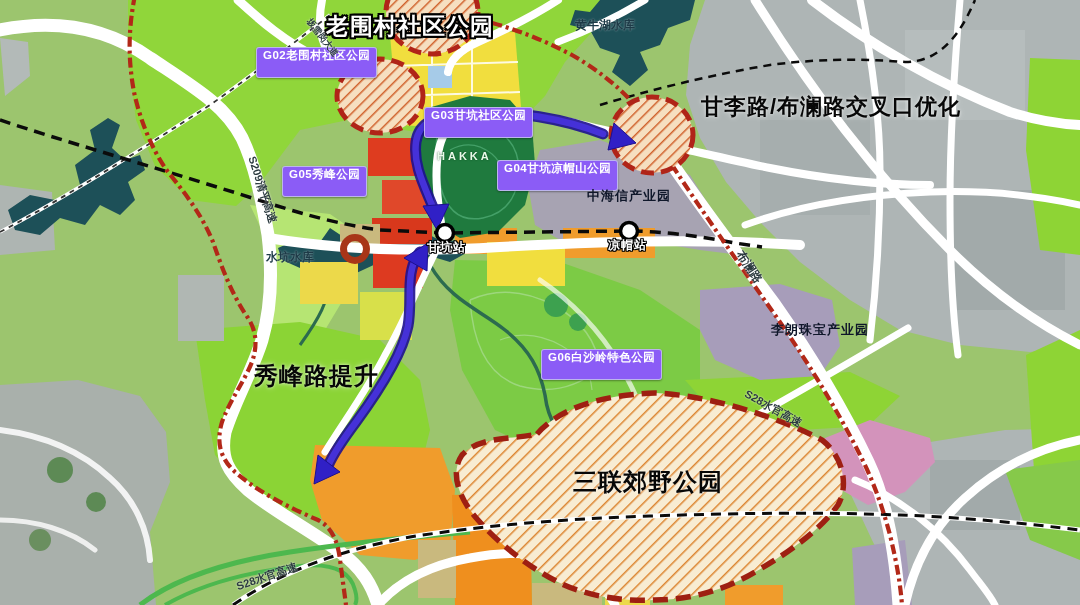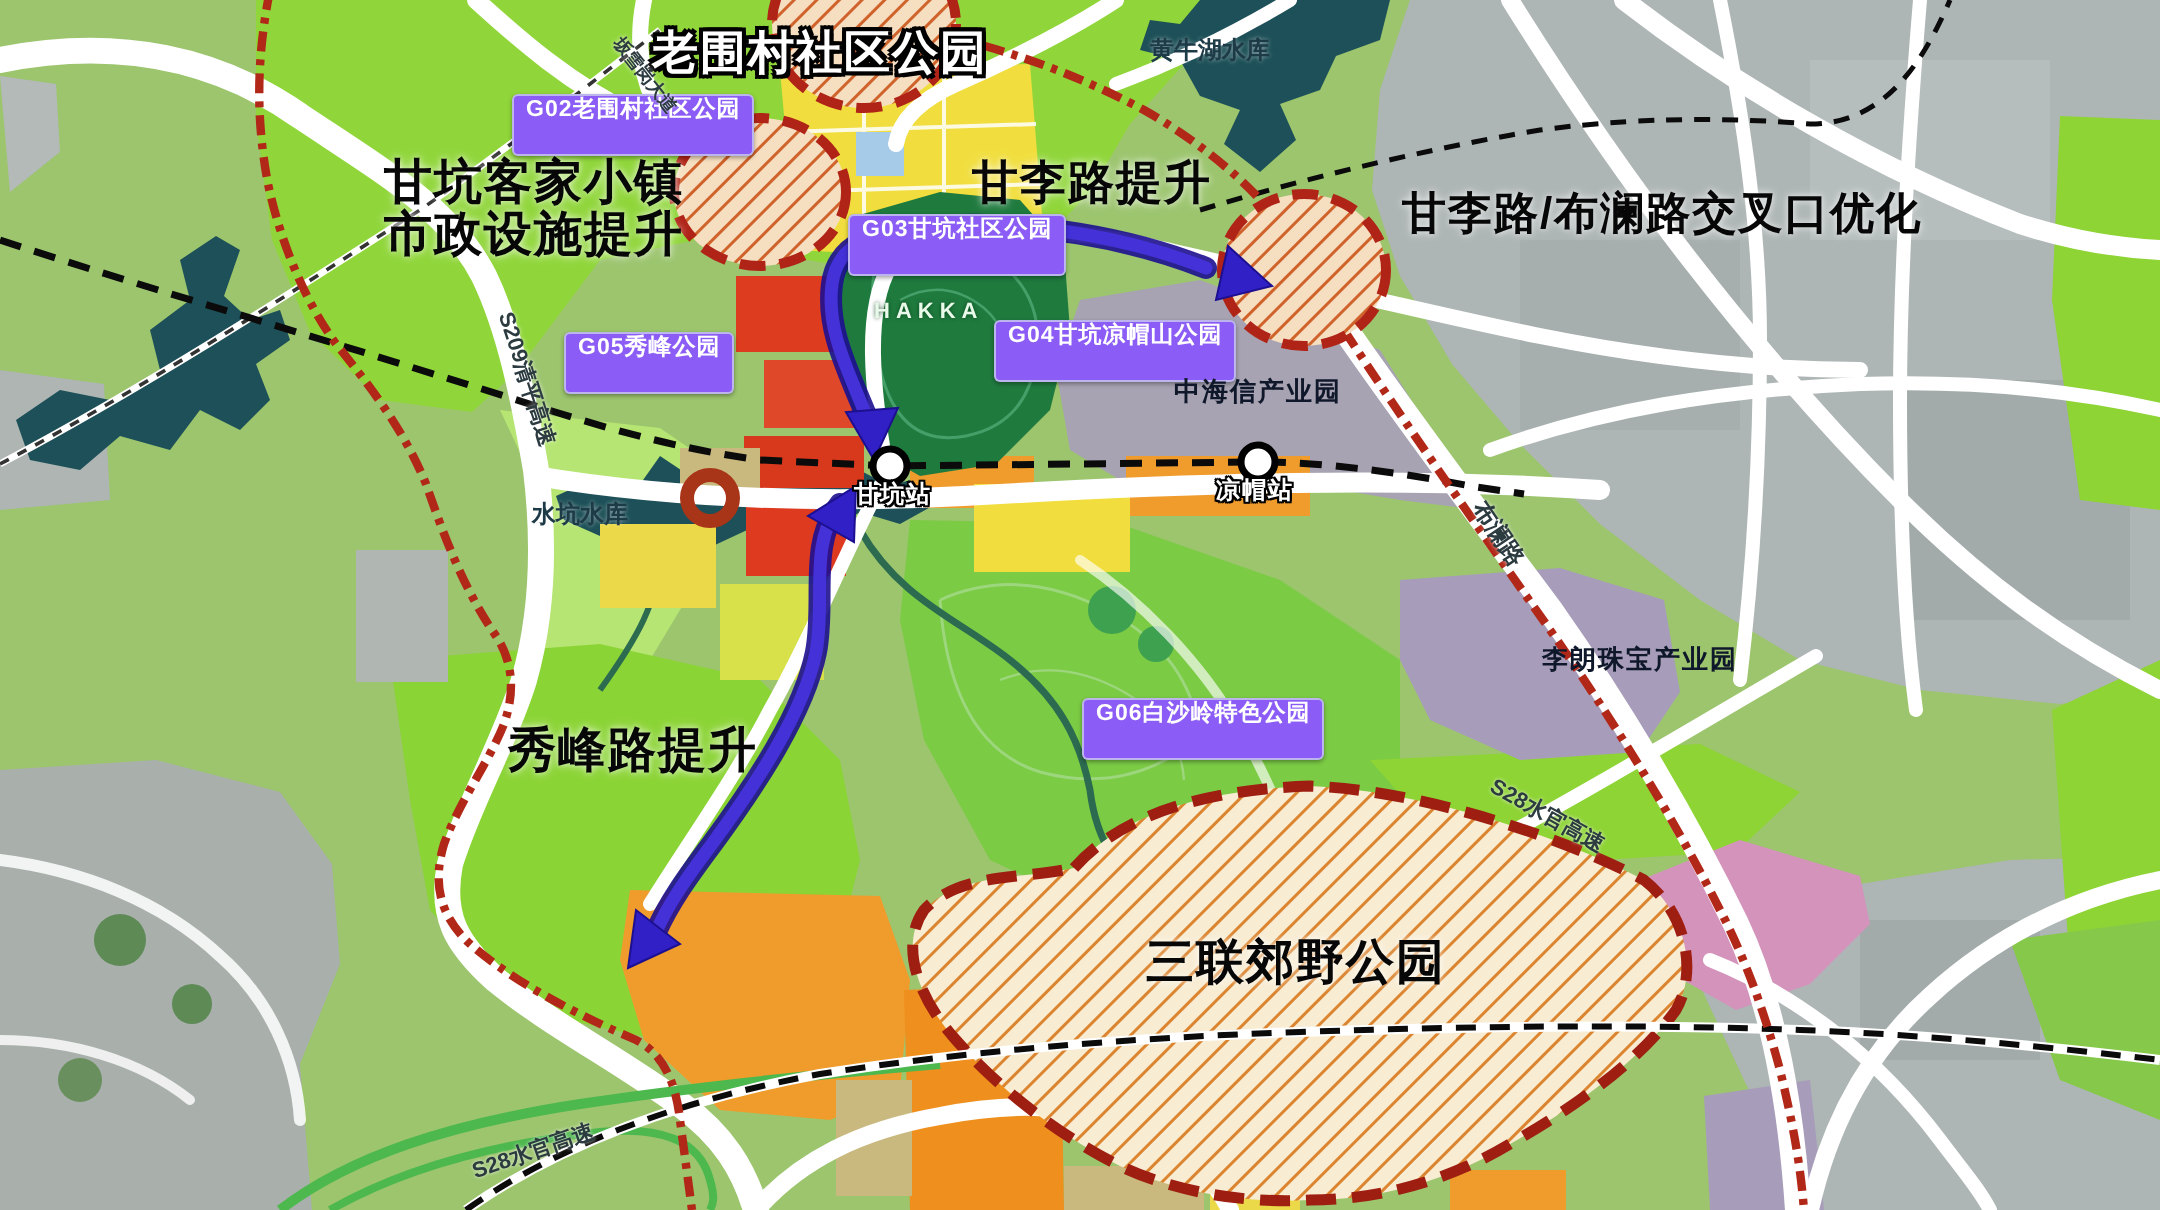--- a/index.html
+++ b/index.html
@@ -168,25 +168,20 @@
     <path d="M420,252 C404,272 413,300 408,326 C402,356 378,392 356,422 C344,438 334,452 328,466" fill="none" stroke="#4531d8" stroke-width="6.5" stroke-linecap="round"></path>
     <polygon points="428,243 427,271 404,258" fill="#3020c6" stroke="#1d1090"></polygon>
     <polygon points="314,484 340,472 318,455" fill="#3020c6" stroke="#1d1090"></polygon>
   </g>
 
   <circle cx="445" cy="233" r="8.5" fill="#fff" stroke="#000" stroke-width="3.5"></circle>
   <circle cx="629" cy="231" r="8.5" fill="#fff" stroke="#000" stroke-width="3.5"></circle>
 </svg>
 
   <div class="lbl outline" style="left:326px;top:14px;font-size:23px;">老围村社区公园</div>
-  <div class="lbl big" style="left:192px;top:79px;font-size:24px;">
-    <div>甘坑客家小镇</div>
-    <div>市政设施提升</div>
-  </div>
-  <div class="lbl big" style="left:486px;top:79px;font-size:23px;">甘李路提升</div>
   <div class="lbl big" style="left:701px;top:95px;font-size:22px;">甘李路/布澜路交叉口优化</div>
   <div class="lbl big" style="left:254px;top:363px;font-size:24px;">秀峰路提升</div>
   <div class="lbl big" style="left:573px;top:469px;font-size:24px;">三联郊野公园</div>
 
   <div class="lbl pill" style="left:256px;top:47px;">G02老围村社区公园</div>
   <div class="lbl pill" style="left:424px;top:107px;">G03甘坑社区公园</div>
   <div class="lbl pill" style="left:497px;top:160px;">G04甘坑凉帽山公园</div>
   <div class="lbl pill" style="left:282px;top:166px;">G05秀峰公园</div>
   <div class="lbl pill" style="left:541px;top:349px;text-align:right;">G06白沙岭特色公园</div>
 

